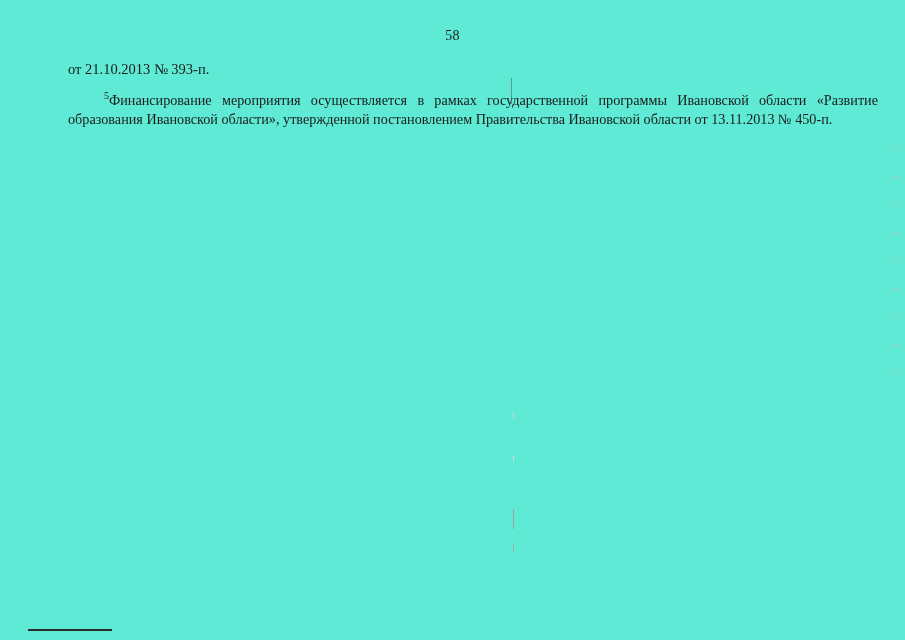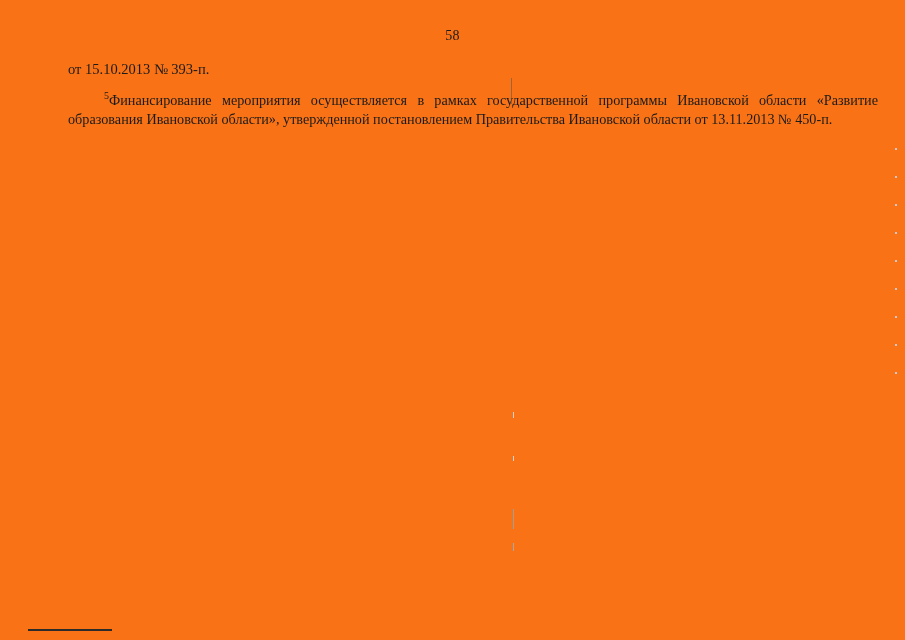--- a/index.html
+++ b/index.html
@@ -11,21 +11,21 @@
     width: 905px;
     height: 640px;
     position: relative;
     font-family: "Liberation Serif", serif;
     color: #1a1a1a;
     overflow: hidden;
   }
   .page {
     position: absolute;
     inset: 0;
-    background: #f97316;
+    background: #5eead4;
     padding-left: 36px;
   }
   .page-number {
     position: absolute;
     top: 28px;
     left: 0;
     width: 905px;
     text-align: center;
     font-size: 14px;
     font-family: "Liberation Serif", serif;
@@ -110,21 +110,21 @@
   }
 </style>
 </head>
 <body>
 
 <div class="page">
 
   <div class="page-number">58</div>
 
   <div class="body-block">
-    <div class="line-lead">от 15.10.2013 № 393-п.</div>
+    <div class="line-lead">от 21.10.2013 № 393-п.</div>
 
     <p class="footnote-para">
       <span class="footnote-marker">5</span><span>Финансирование мероприятия осуществляется в рамках государственной программы Ивановской области «Развитие образования Ивановской области», утвержденной постановлением Правительства Ивановской области от 13.11.2013 № 450-п.</span>
     </p>
   </div>
 
   <div class="overstrike"></div>
 
   <div class="margin-marks">
     <span></span>

